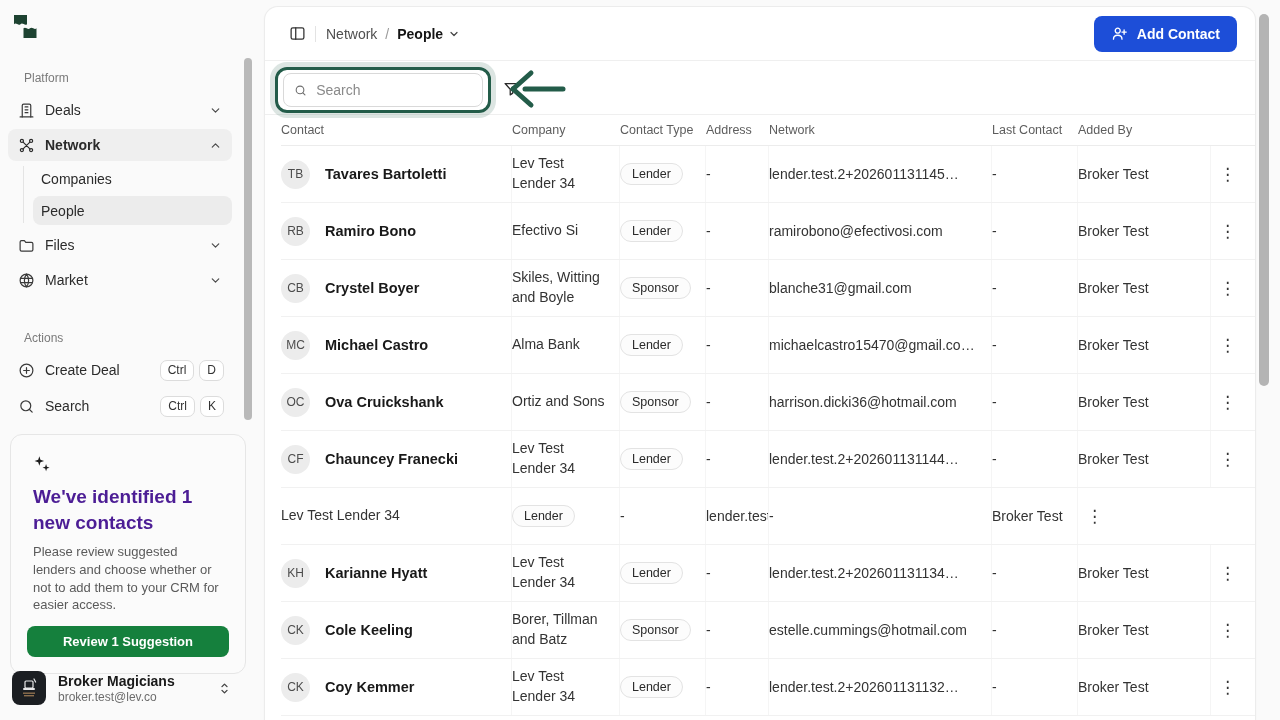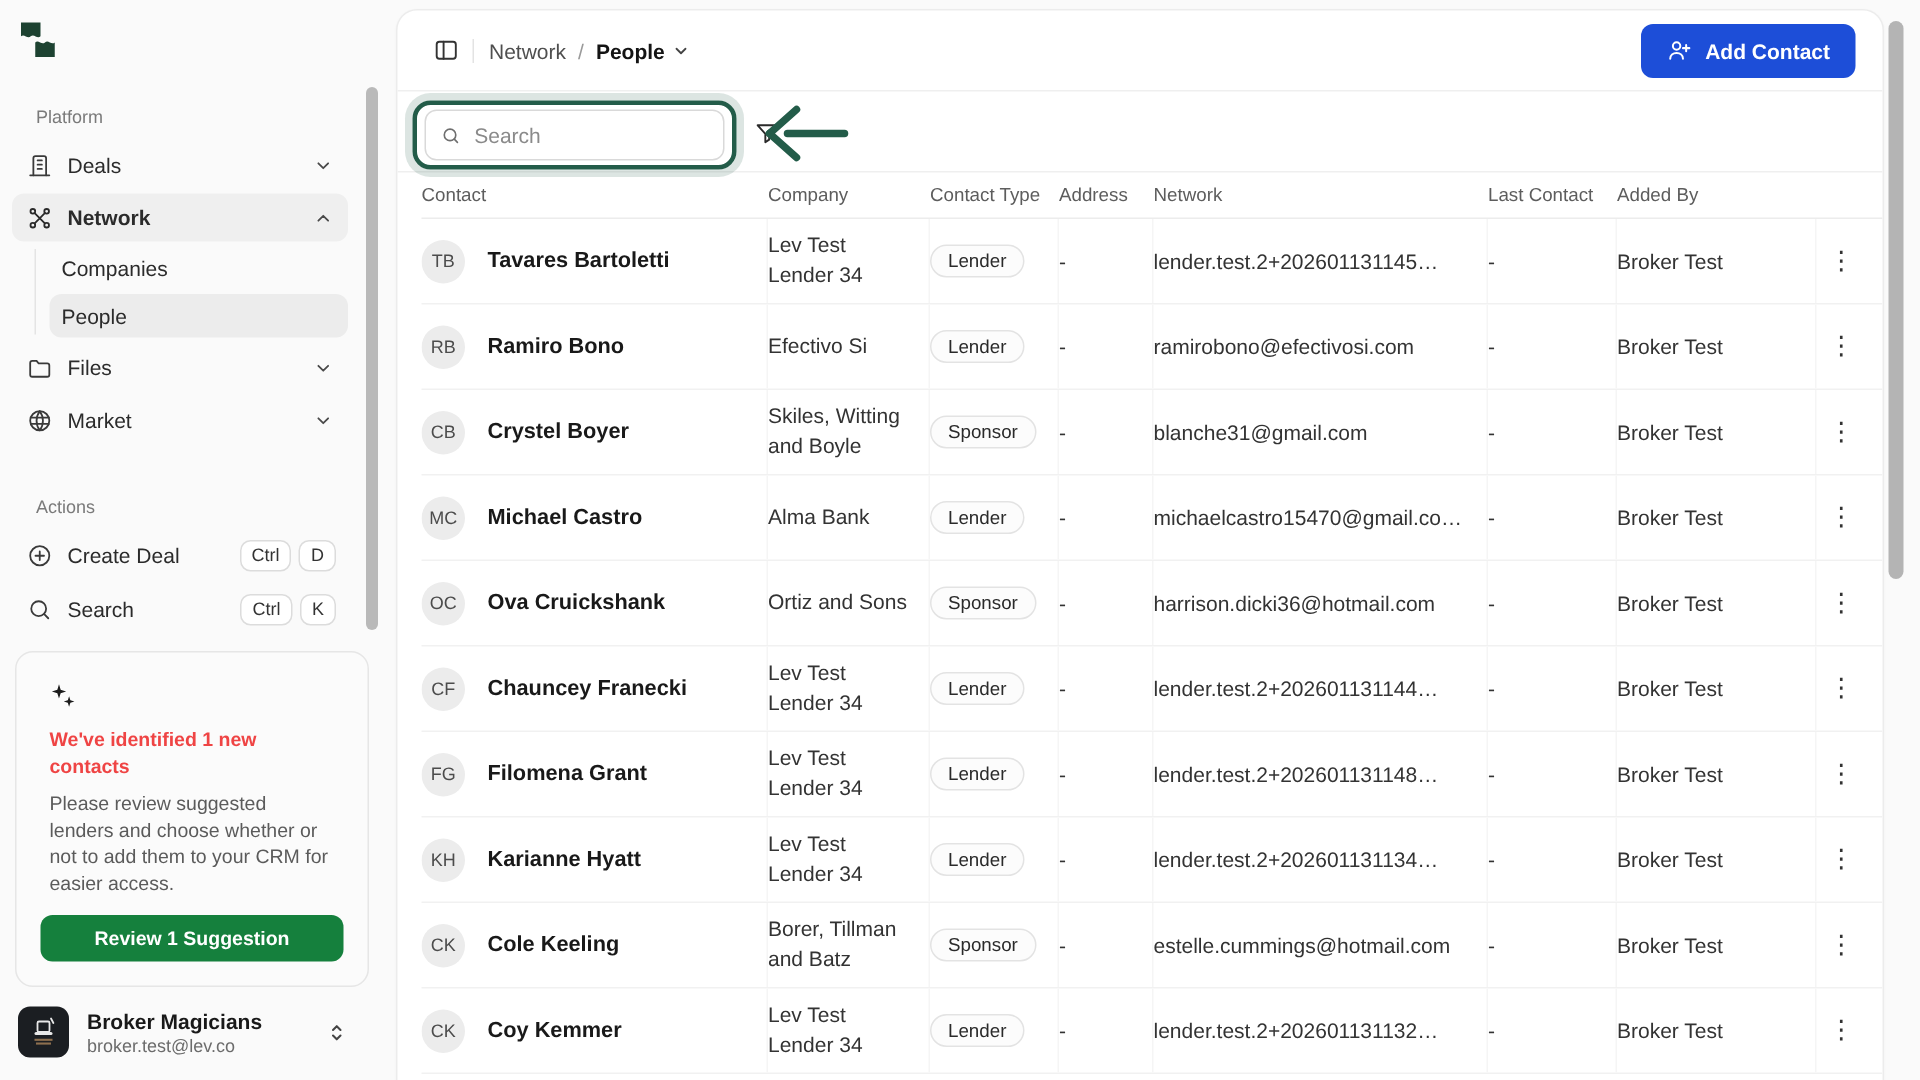--- a/index.html
+++ b/index.html
@@ -42,21 +42,21 @@
     min-width: 20px; height: 21px; padding: 0 7px;
     border: 1px solid #dcdcdc; border-radius: 7px; background: #fff;
     font-size: 12px; color: #333;
   }
   .suggest-card {
     position: absolute; left: 10px; top: 434px; width: 236px;
     background: #fbfbfb; border: 1px solid #e6e6e6; border-radius: 12px;
     padding: 20px 16px 16px 16px;
   }
   .suggest-inner { padding: 0 6px; }
-  .suggest-title { font-size: 13px; font-weight: 700; color: #ef4444; line-height: 1.35; margin: 10px 0 8px; }
+  .suggest-title { font-size: 19px; font-weight: 700; color: #4c1d95; line-height: 1.35; margin: 10px 0 8px; }
   .suggest-body { font-size: 13px; color: #5b5b5b; line-height: 1.36; margin-bottom: 12px; }
   .btn-green {
     width: 100%; height: 31px; border: none; border-radius: 8px;
     background: #15803d; color: #fff; font-size: 13px; font-weight: 700;
     font-family: inherit; cursor: pointer;
   }
   .account { position: absolute; left: 12px; top: 671px; width: 220px; display: flex; align-items: center; gap: 12px; cursor: pointer; }
   .account-avatar {
     width: 34px; height: 34px; border-radius: 8px; background: #1b1e22;
     display: flex; align-items: center; justify-content: center; flex: none;
@@ -436,24 +436,20 @@
           </div>
     <div class="cell">-</div>
     <div class="cell c-details">lender.test.2+202601131144…</div>
     <div class="cell">-</div>
     <div class="cell">Broker Test</div>
     <div class="cell no-line">
             <button class="kebab">⋮</button>
           </div>
   </div>
         <div class="grid-row trow">
-    <div class="cell c-contact">
-      <span class="avatar">FG</span>
-      <span class="name">Filomena Grant</span>
-    </div>
     <div class="cell c-company">Lev Test Lender 34</div>
     <div class="cell">
             <span class="pill">Lender</span>
           </div>
     <div class="cell">-</div>
     <div class="cell c-details">lender.test.2+202601131148…</div>
     <div class="cell">-</div>
     <div class="cell">Broker Test</div>
     <div class="cell no-line">
             <button class="kebab">⋮</button>

